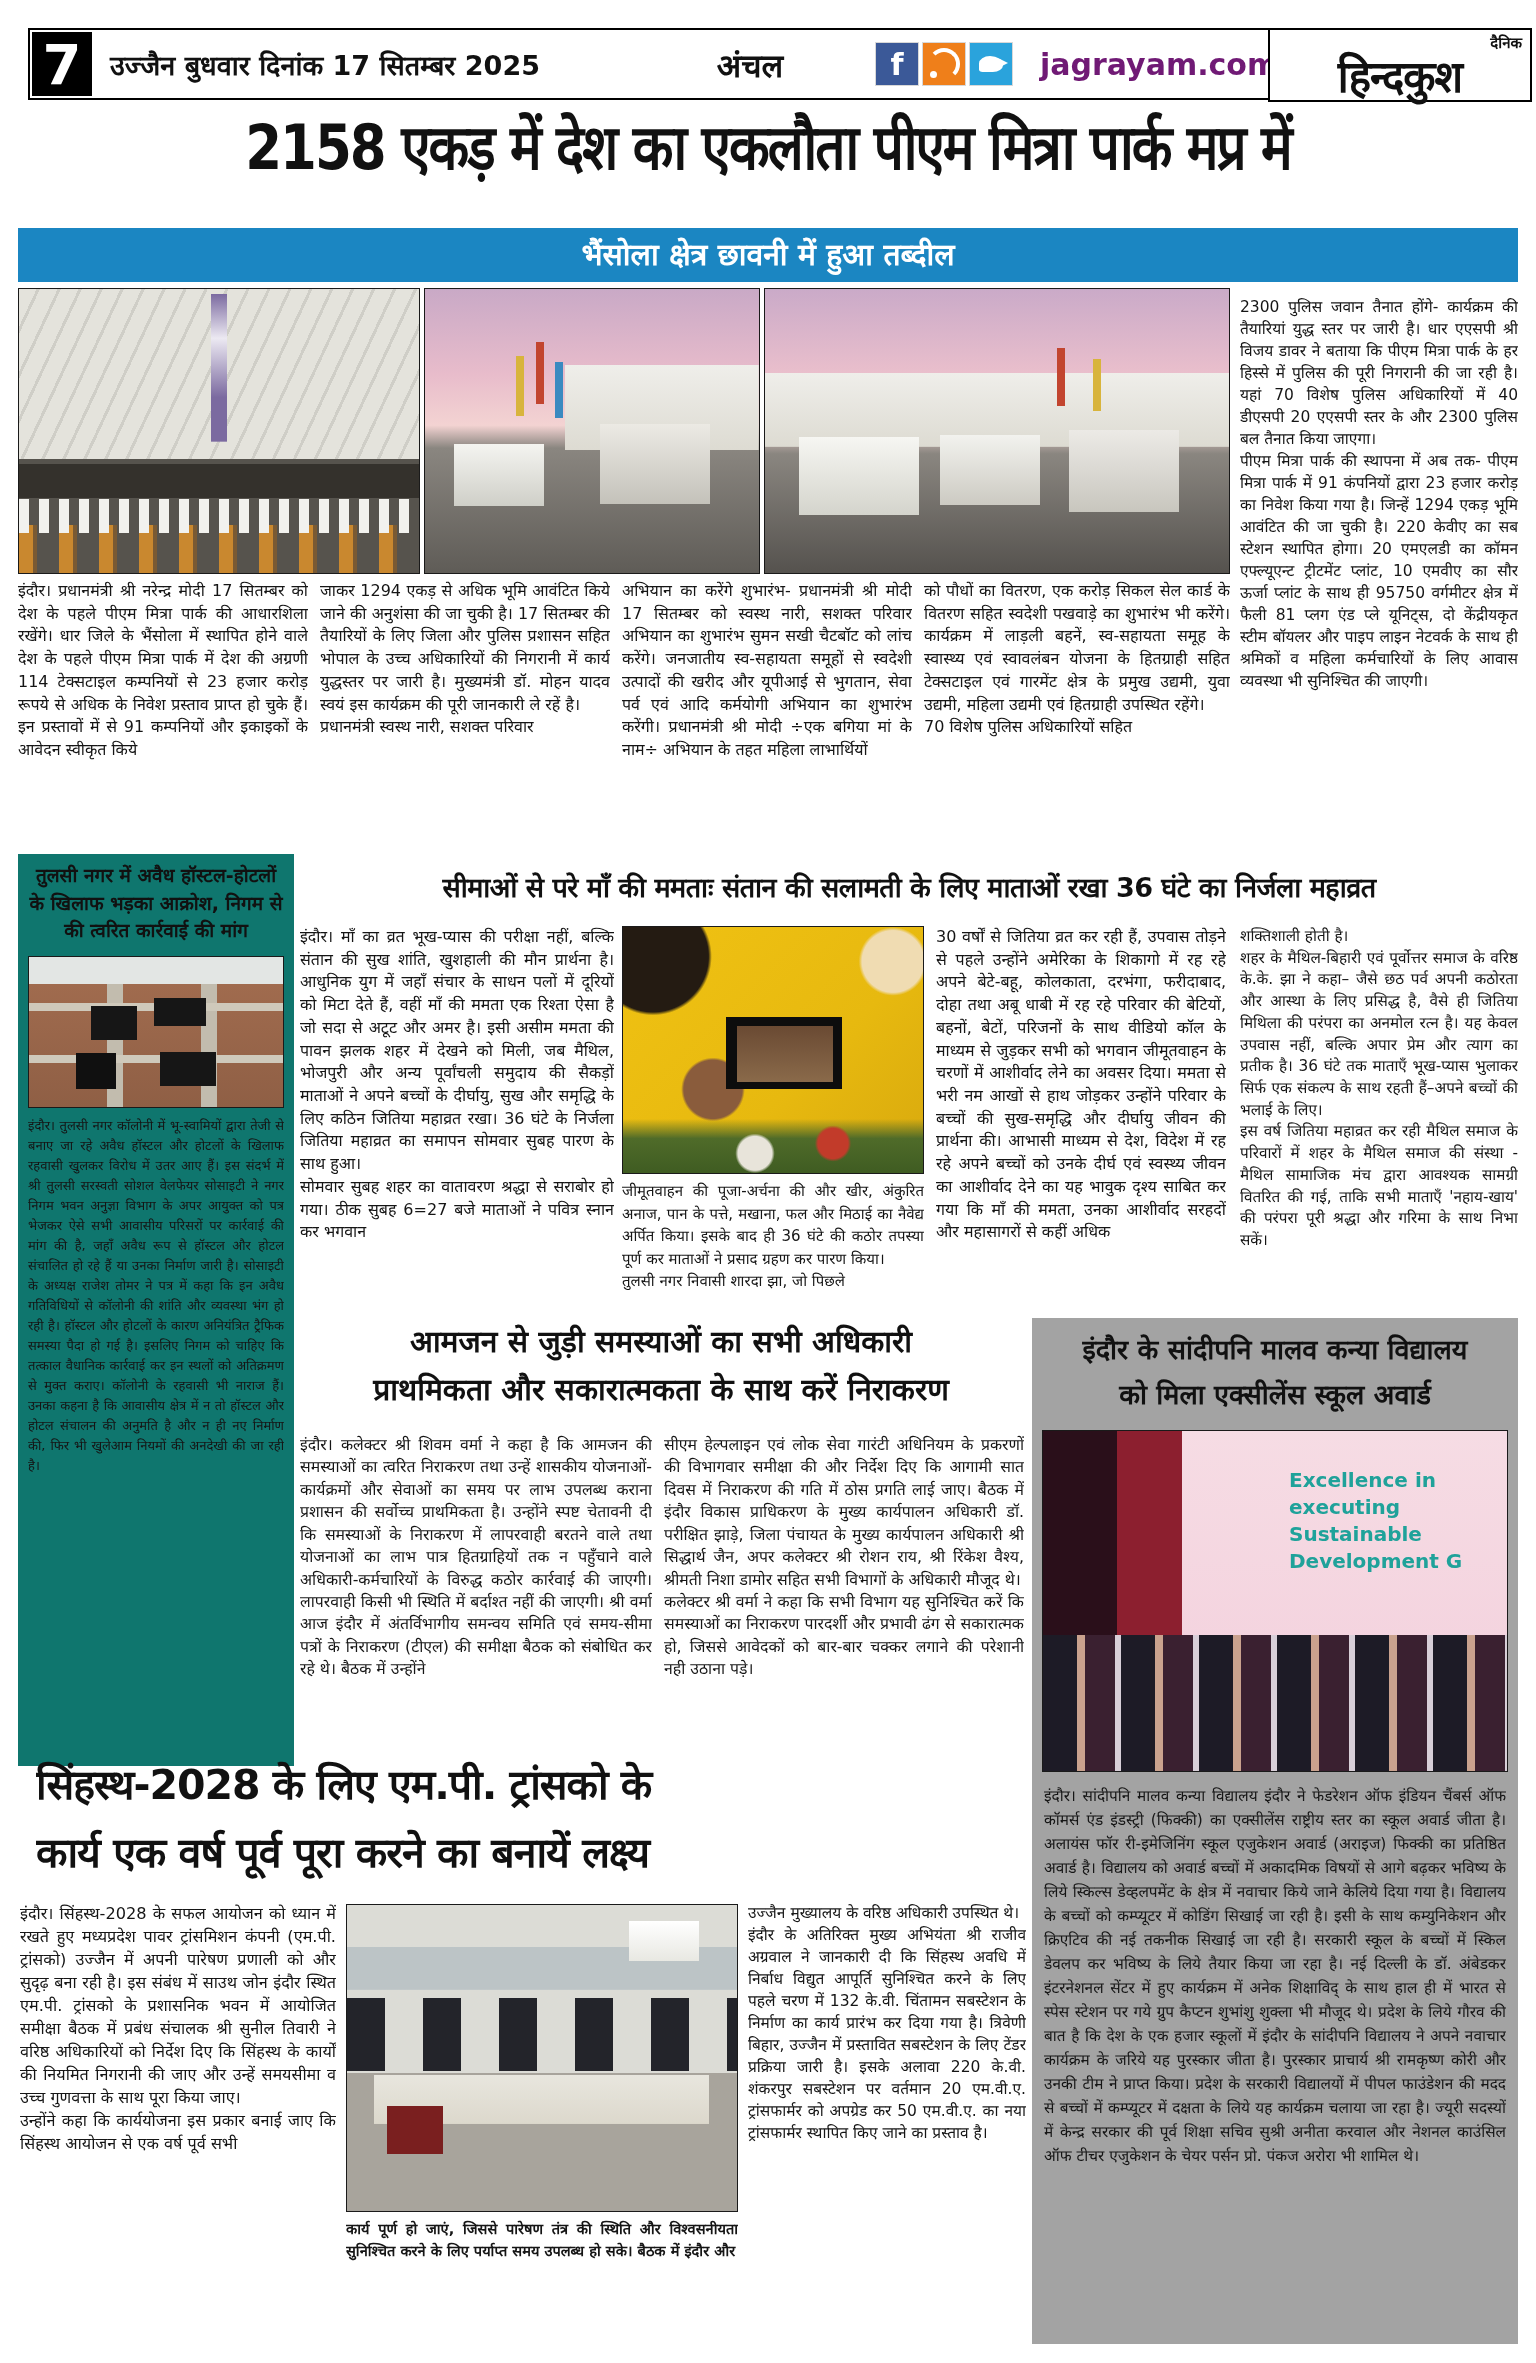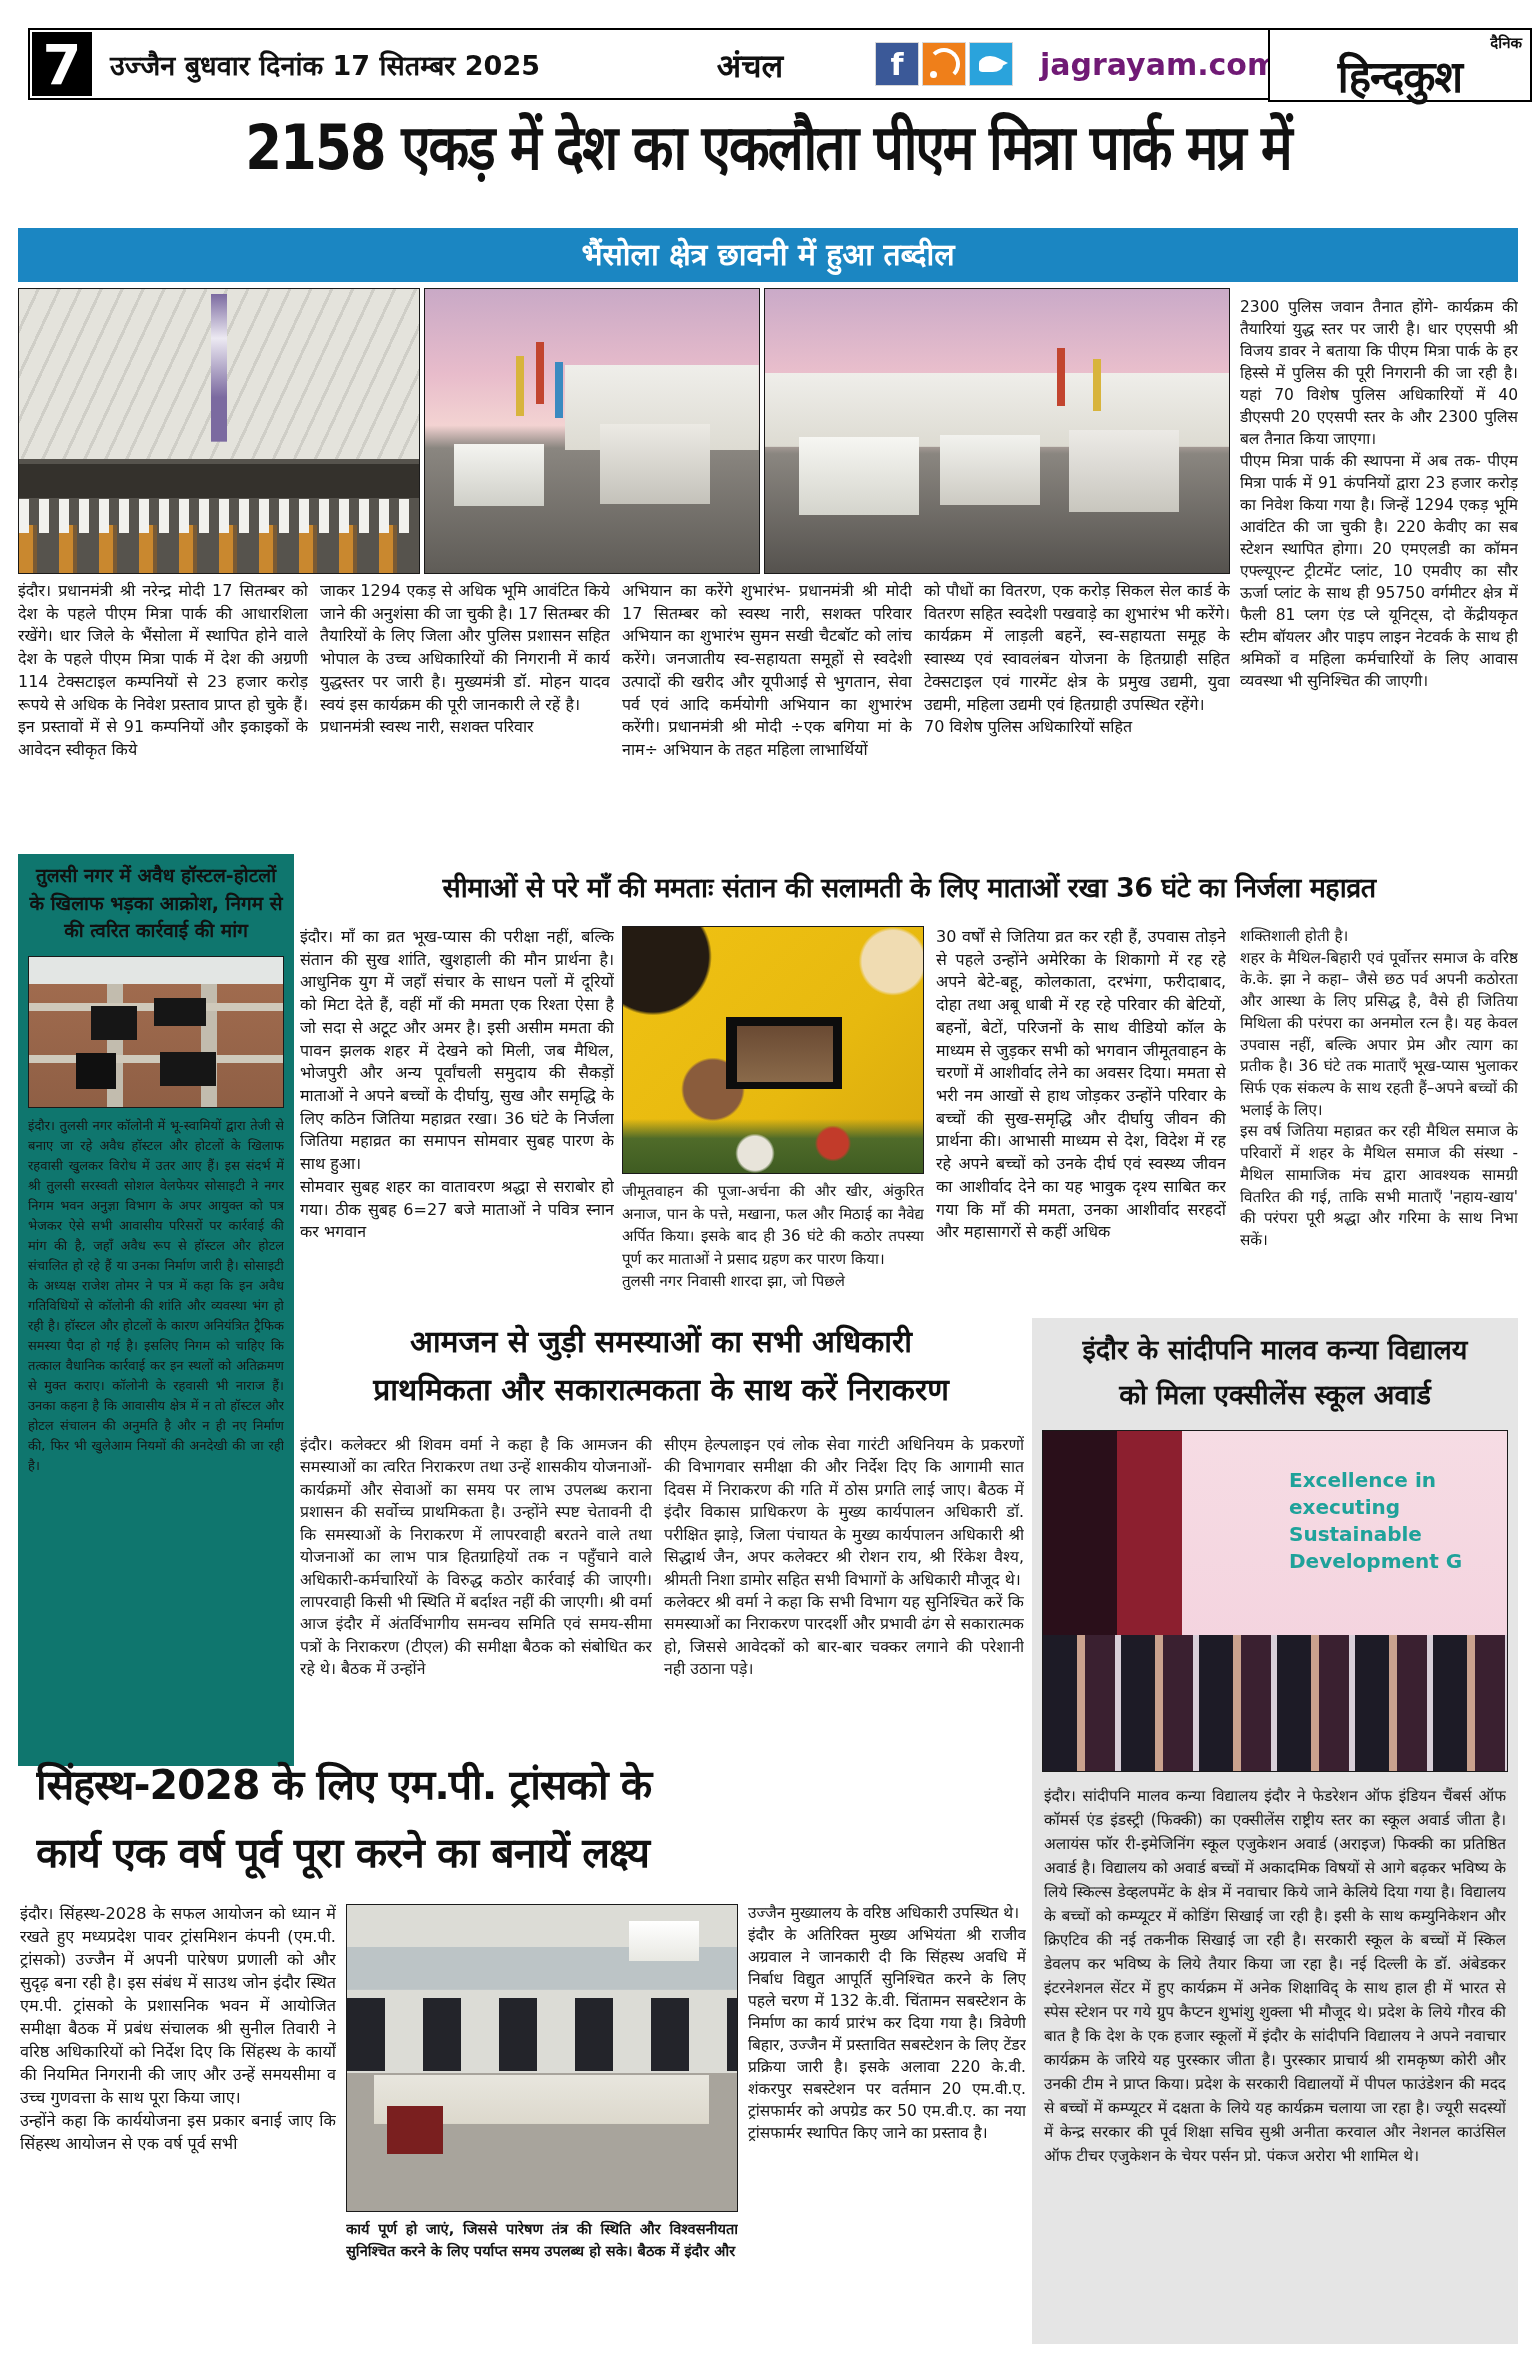--- a/index.html
+++ b/index.html
@@ -108,21 +108,21 @@
   .mc4{left:1240px;width:278px;font-size:15.3px;}
 
   
   .h-aamjan{left:298px;top:1318px;width:726px;height:106px;font-size:30px;font-weight:700;text-align:center;
             line-height:1.6;white-space:pre-line;}
   .a-col{top:1434px;height:288px;font-size:15.8px;}
   .ac1{left:300px;width:352px;}
   .ac2{left:664px;width:360px;}
 
   
-  .peachbox{left:1032px;top:1318px;width:486px;height:1026px;background:#e5e5e5;}
+  .peachbox{left:1032px;top:1318px;width:486px;height:1026px;background:#a3a3a3;}
   .peach-h{position:absolute;left:0;top:10px;width:100%;font-size:27px;font-weight:700;text-align:center;
            line-height:1.65;white-space:pre-line;}
   .ph-award{position:absolute;left:10px;top:112px;width:466px;height:342px;border:1px solid #1a1a1a;background:
     repeating-linear-gradient(90deg,#1d1b26 0 34px,#caa28e 34px 42px,#3a2030 42px 72px,#d8cfd8 72px 78px) no-repeat left 0 bottom 0/100% 40%,
     linear-gradient(90deg,#2a0f1a 0 16%,rgba(0,0,0,0) 16%),
     linear-gradient(90deg,rgba(0,0,0,0) 16%,#8c1f2f 16% 30%,rgba(0,0,0,0) 30%),
     linear-gradient(#f6dce4,#f3cfdc);}
   .award-text{position:absolute;right:18px;top:36px;width:200px;color:#1fa29a;font-size:20px;font-weight:700;
               line-height:1.35;text-align:left;}
   .peach-b{position:absolute;left:12px;top:466px;width:462px;height:548px;font-size:15.4px;line-height:1.56;}

